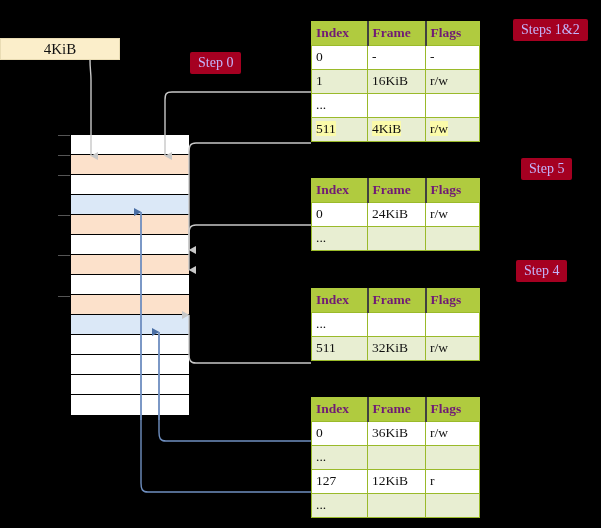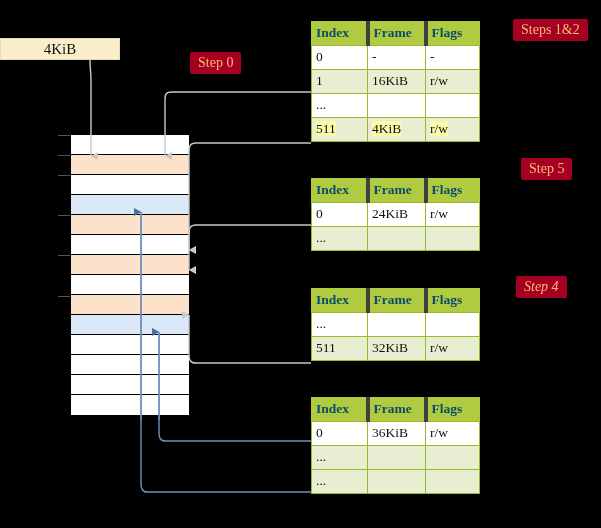--- a/index.html
+++ b/index.html
@@ -13,21 +13,21 @@
     height: 528px;
     background: #000000;
     font-family: "Liberation Serif", "DejaVu Serif", serif;
     overflow: hidden;
   }
 
   
   .step-pill {
     position: absolute;
     background: #a50021;
-    color: #fdba74;
+    color: #c4b5fd;
     font-family: "Liberation Serif", "DejaVu Serif", serif;
     font-size: 14px;
     line-height: 17px;
     padding: 2px 8px 3px 8px;
     border-radius: 2px;
     white-space: nowrap;
     box-shadow: 0 1px 0 rgba(0,0,0,0.6);
   }
 
   
@@ -57,26 +57,26 @@
     height: 24px;
     box-sizing: border-box;
     vertical-align: middle;
     color: #111111;
     text-align: left;
     overflow: hidden;
     white-space: nowrap;
   }
   .ptable th {
     background: #b0cb3f;
-    color: #0c4a6e;
+    color: #701a75;
     font-weight: bold;
     border-color: #b0cb3f;
     border-bottom: 1px solid #9aba2a;
   }
-  .ptable th + th { border-left: 4px solid #404040; }
+  .ptable th + th { border-left: 2px solid #404040; }
   .ptable tr.alt td { background: #e8eed2; }
   .ptable tr.plain td { background: #ffffff; }
   .ptable td.hl > span { background: #fbfbaa; }
   .col-index { width: 56px; }
   .col-frame { width: 58px; }
   .col-flags { width: 54px; }
 
   
   #memcol {
     position: absolute;
@@ -120,21 +120,21 @@
 
 <div id="stage">
 
   <div class="src-box" id="src-box" style="left:0px; top:38px; width:120px; height:22px;">
     <span>4KiB</span>
   </div>
 
   <div class="step-pill" style="left:190px; top:52px;">Step 0</div>
   <div class="step-pill" style="left:513px; top:19px;">Steps 1&amp;2</div>
   <div class="step-pill" style="left:521px; top:158px;">Step 5</div>
-  <div class="step-pill" style="left:516px; top:276px;font-style:italic;">Step 4</div>
+  <div class="step-pill" style="left:516px; top:260px;">Step 4</div>
 
   <div class="tick" style="top:135px;"></div>
   <div class="tick" style="top:155px;"></div>
   <div class="tick" style="top:175px;"></div>
   <div class="tick" style="top:215px;"></div>
   <div class="tick" style="top:255px;"></div>
   <div class="tick" style="top:296px;"></div>
 
   <div id="memcol">
       <div class="mrow m-white" style="height: 20px;"></div>
@@ -274,20 +274,25 @@
         <tr class="plain">
           <td class="col-index"><span>0</span></td>
           <td class="col-frame"><span>36KiB</span></td>
           <td class="col-flags"><span>r/w</span></td>
         </tr>
         <tr class="alt">
           <td class="col-index"><span>...</span></td>
           <td class="col-frame"><span></span></td>
           <td class="col-flags"><span></span></td>
         </tr>
+        <tr class="plain">
+          <td class="col-index"><span>127</span></td>
+          <td class="col-frame"><span>12KiB</span></td>
+          <td class="col-flags"><span>r</span></td>
+        </tr>
         <tr class="alt">
           <td class="col-index"><span>...</span></td>
           <td class="col-frame"><span></span></td>
           <td class="col-flags"><span></span></td>
         </tr>
       </tbody>
     </table>
 
 </div>
 

